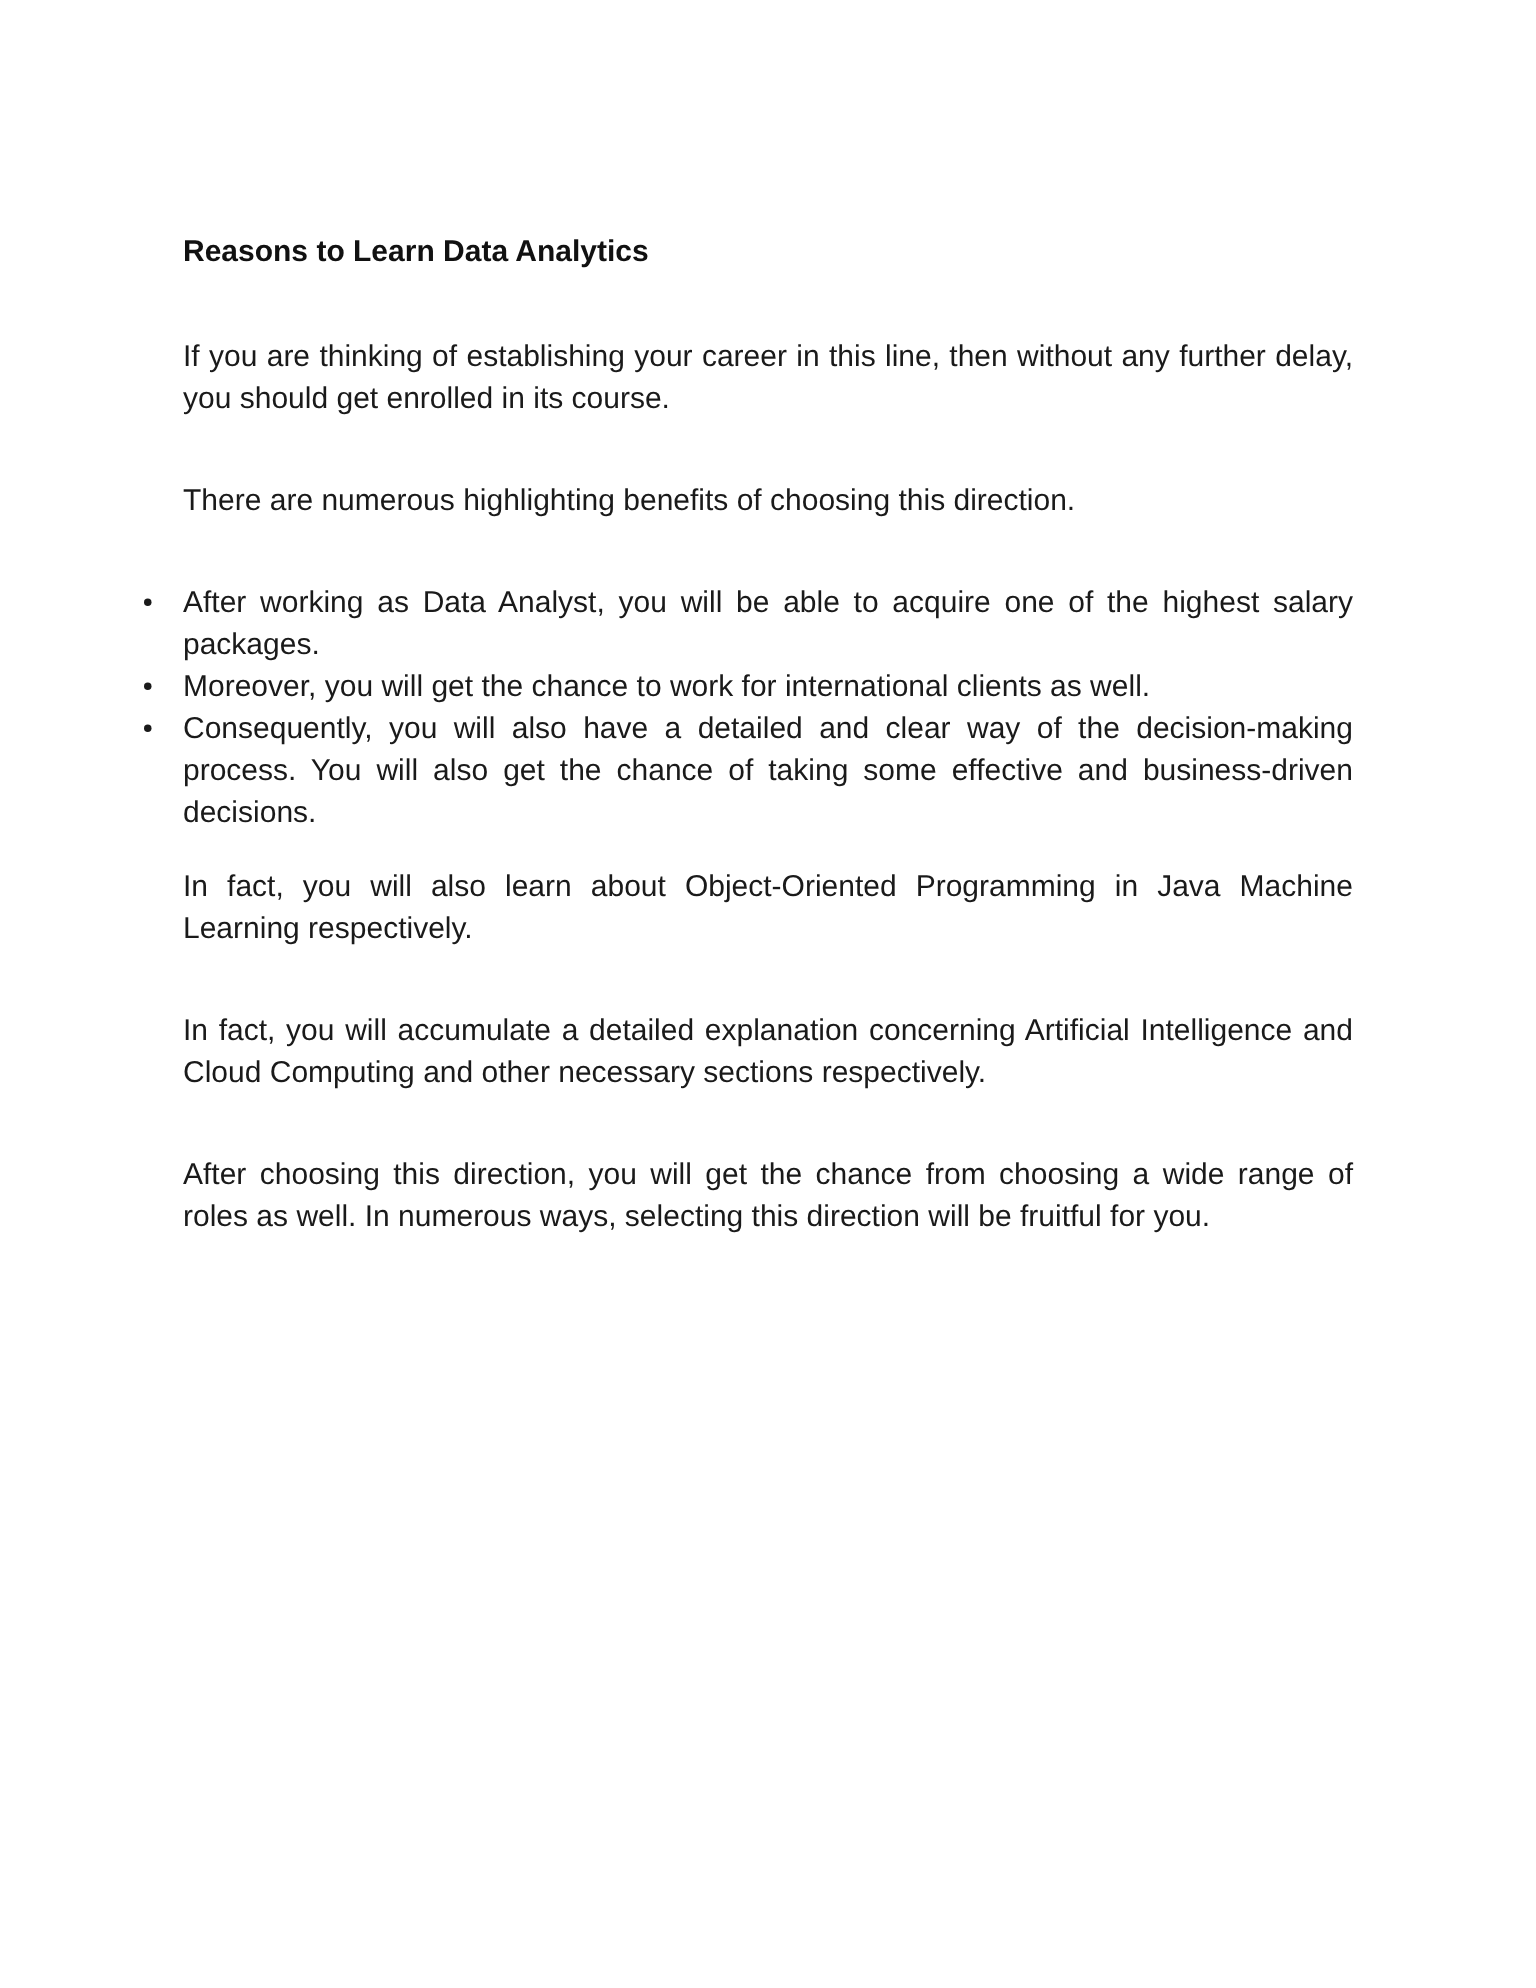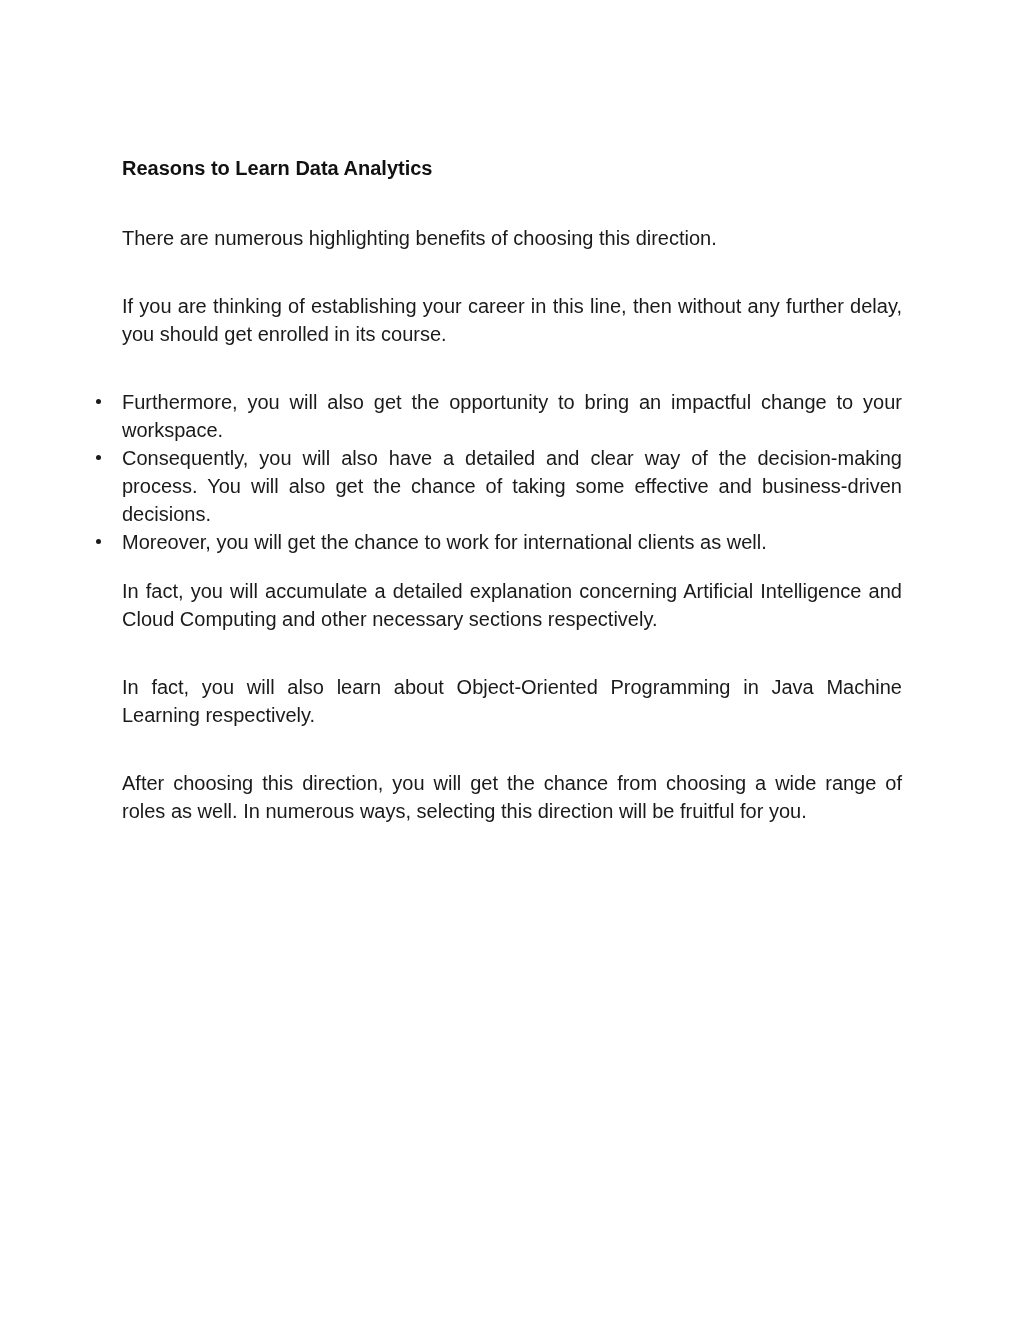--- a/index.html
+++ b/index.html
@@ -53,40 +53,40 @@
     text-align: justify;
   }
 </style>
 </head>
 <body>
 
 <div class="page">
 
   <h1 class="doc-heading">Reasons to Learn Data Analytics</h1>
 
+  <p class="doc-para">If you are thinking of establishing your career in this line, then without any further delay, you should get enrolled in its course.</p>
+
   <p class="doc-para">There are numerous highlighting benefits of choosing this direction.</p>
-
-  <p class="doc-para">If you are thinking of establishing your career in this line, then without any further delay, you should get enrolled in its course.</p>
 
   <ul class="doc-list">
     <li>
       <span class="bullet-dot"></span>
-      <span class="li-text">Furthermore, you will also get the opportunity to bring an impactful change to your workspace.</span>
+      <span class="li-text">After working as Data Analyst, you will be able to acquire one of the highest salary packages.</span>
+    </li>
+    <li>
+      <span class="bullet-dot"></span>
+      <span class="li-text">Moreover, you will get the chance to work for international clients as well.</span>
     </li>
     <li>
       <span class="bullet-dot"></span>
       <span class="li-text">Consequently, you will also have a detailed and clear way of the decision-making process. You will also get the chance of taking some effective and business-driven decisions.</span>
     </li>
-    <li>
-      <span class="bullet-dot"></span>
-      <span class="li-text">Moreover, you will get the chance to work for international clients as well.</span>
-    </li>
   </ul>
 
 
 
+  <p class="doc-para">In fact, you will also learn about Object-Oriented Programming in Java Machine Learning respectively.</p>
+
   <p class="doc-para">In fact, you will accumulate a detailed explanation concerning Artificial Intelligence and Cloud Computing and other necessary sections respectively.</p>
-
-  <p class="doc-para">In fact, you will also learn about Object-Oriented Programming in Java Machine Learning respectively.</p>
 
   <p class="doc-para">After choosing this direction, you will get the chance from choosing a wide range of roles as well. In numerous ways, selecting this direction will be fruitful for you.</p>
 
 </div>
 
 </body></html>

